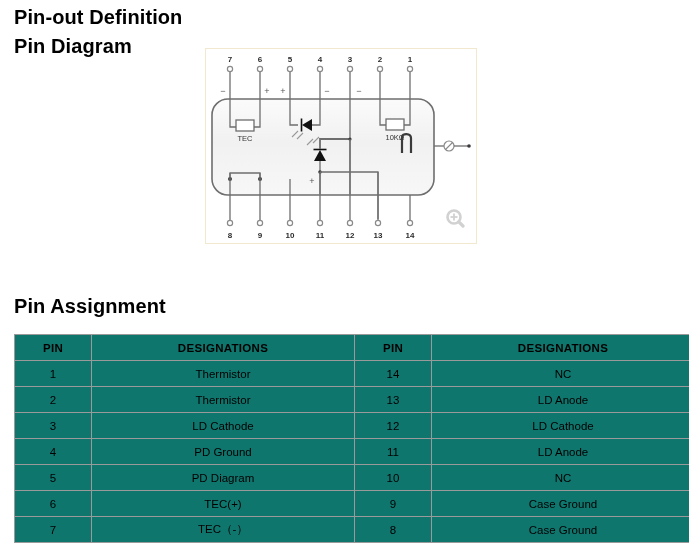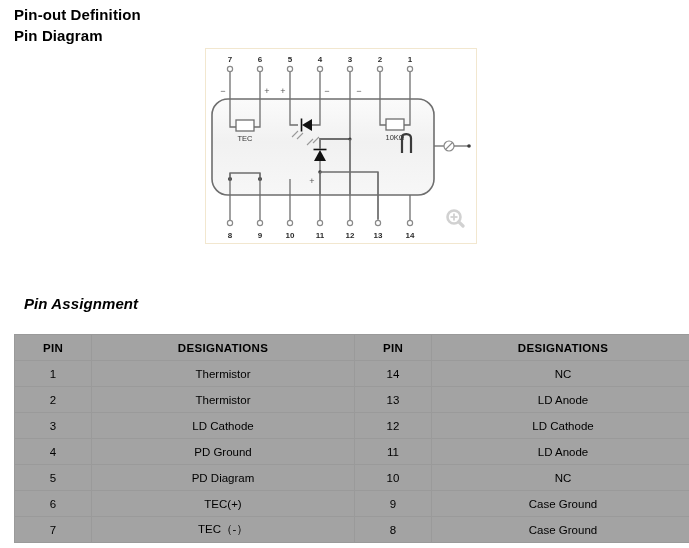--- a/index.html
+++ b/index.html
@@ -13,28 +13,28 @@
     position: relative;
     font-family: "Liberation Sans", sans-serif;
     color: #000000;
     overflow: hidden;
   }
 
   
   .heading {
     position: absolute;
     font-weight: bold;
-    font-size: 15px;
+    font-size: 20px;
     letter-spacing: 0.1px;
     color: #000;
     white-space: nowrap;
   }
   #h-pinout   { left: 14px; top: 6px; }
-  #h-pindiag  { left: 14px; top: 27px; }
-  #h-pinassign{ left: 24px; top: 295px; font-style: italic; }
+  #h-pindiag  { left: 14px; top: 35px; }
+  #h-pinassign{ left: 14px; top: 295px; }
 
   
   #diagram-frame {
     position: absolute;
     left: 205px;
     top: 48px;
     width: 272px;
     height: 196px;
     border: 1px solid #f2e7cf;
     background: #ffffff;
@@ -59,21 +59,21 @@
     table-layout: fixed;
   }
   #pin-table th,
   #pin-table td {
     border: 1px solid #9a9a9a;
     text-align: center;
     vertical-align: middle;
     height: 25px;
     padding: 0 2px;
     color: #000;
-    background: #a3a3a3;
+    background: #0f766e;
   }
   #pin-table th {
     font-weight: bold;
     letter-spacing: 0.3px;
   }
   #pin-table td { font-weight: normal; }
   .col-pin  { width: 72px; }
   .col-desg { width: 258px; }
 
   

